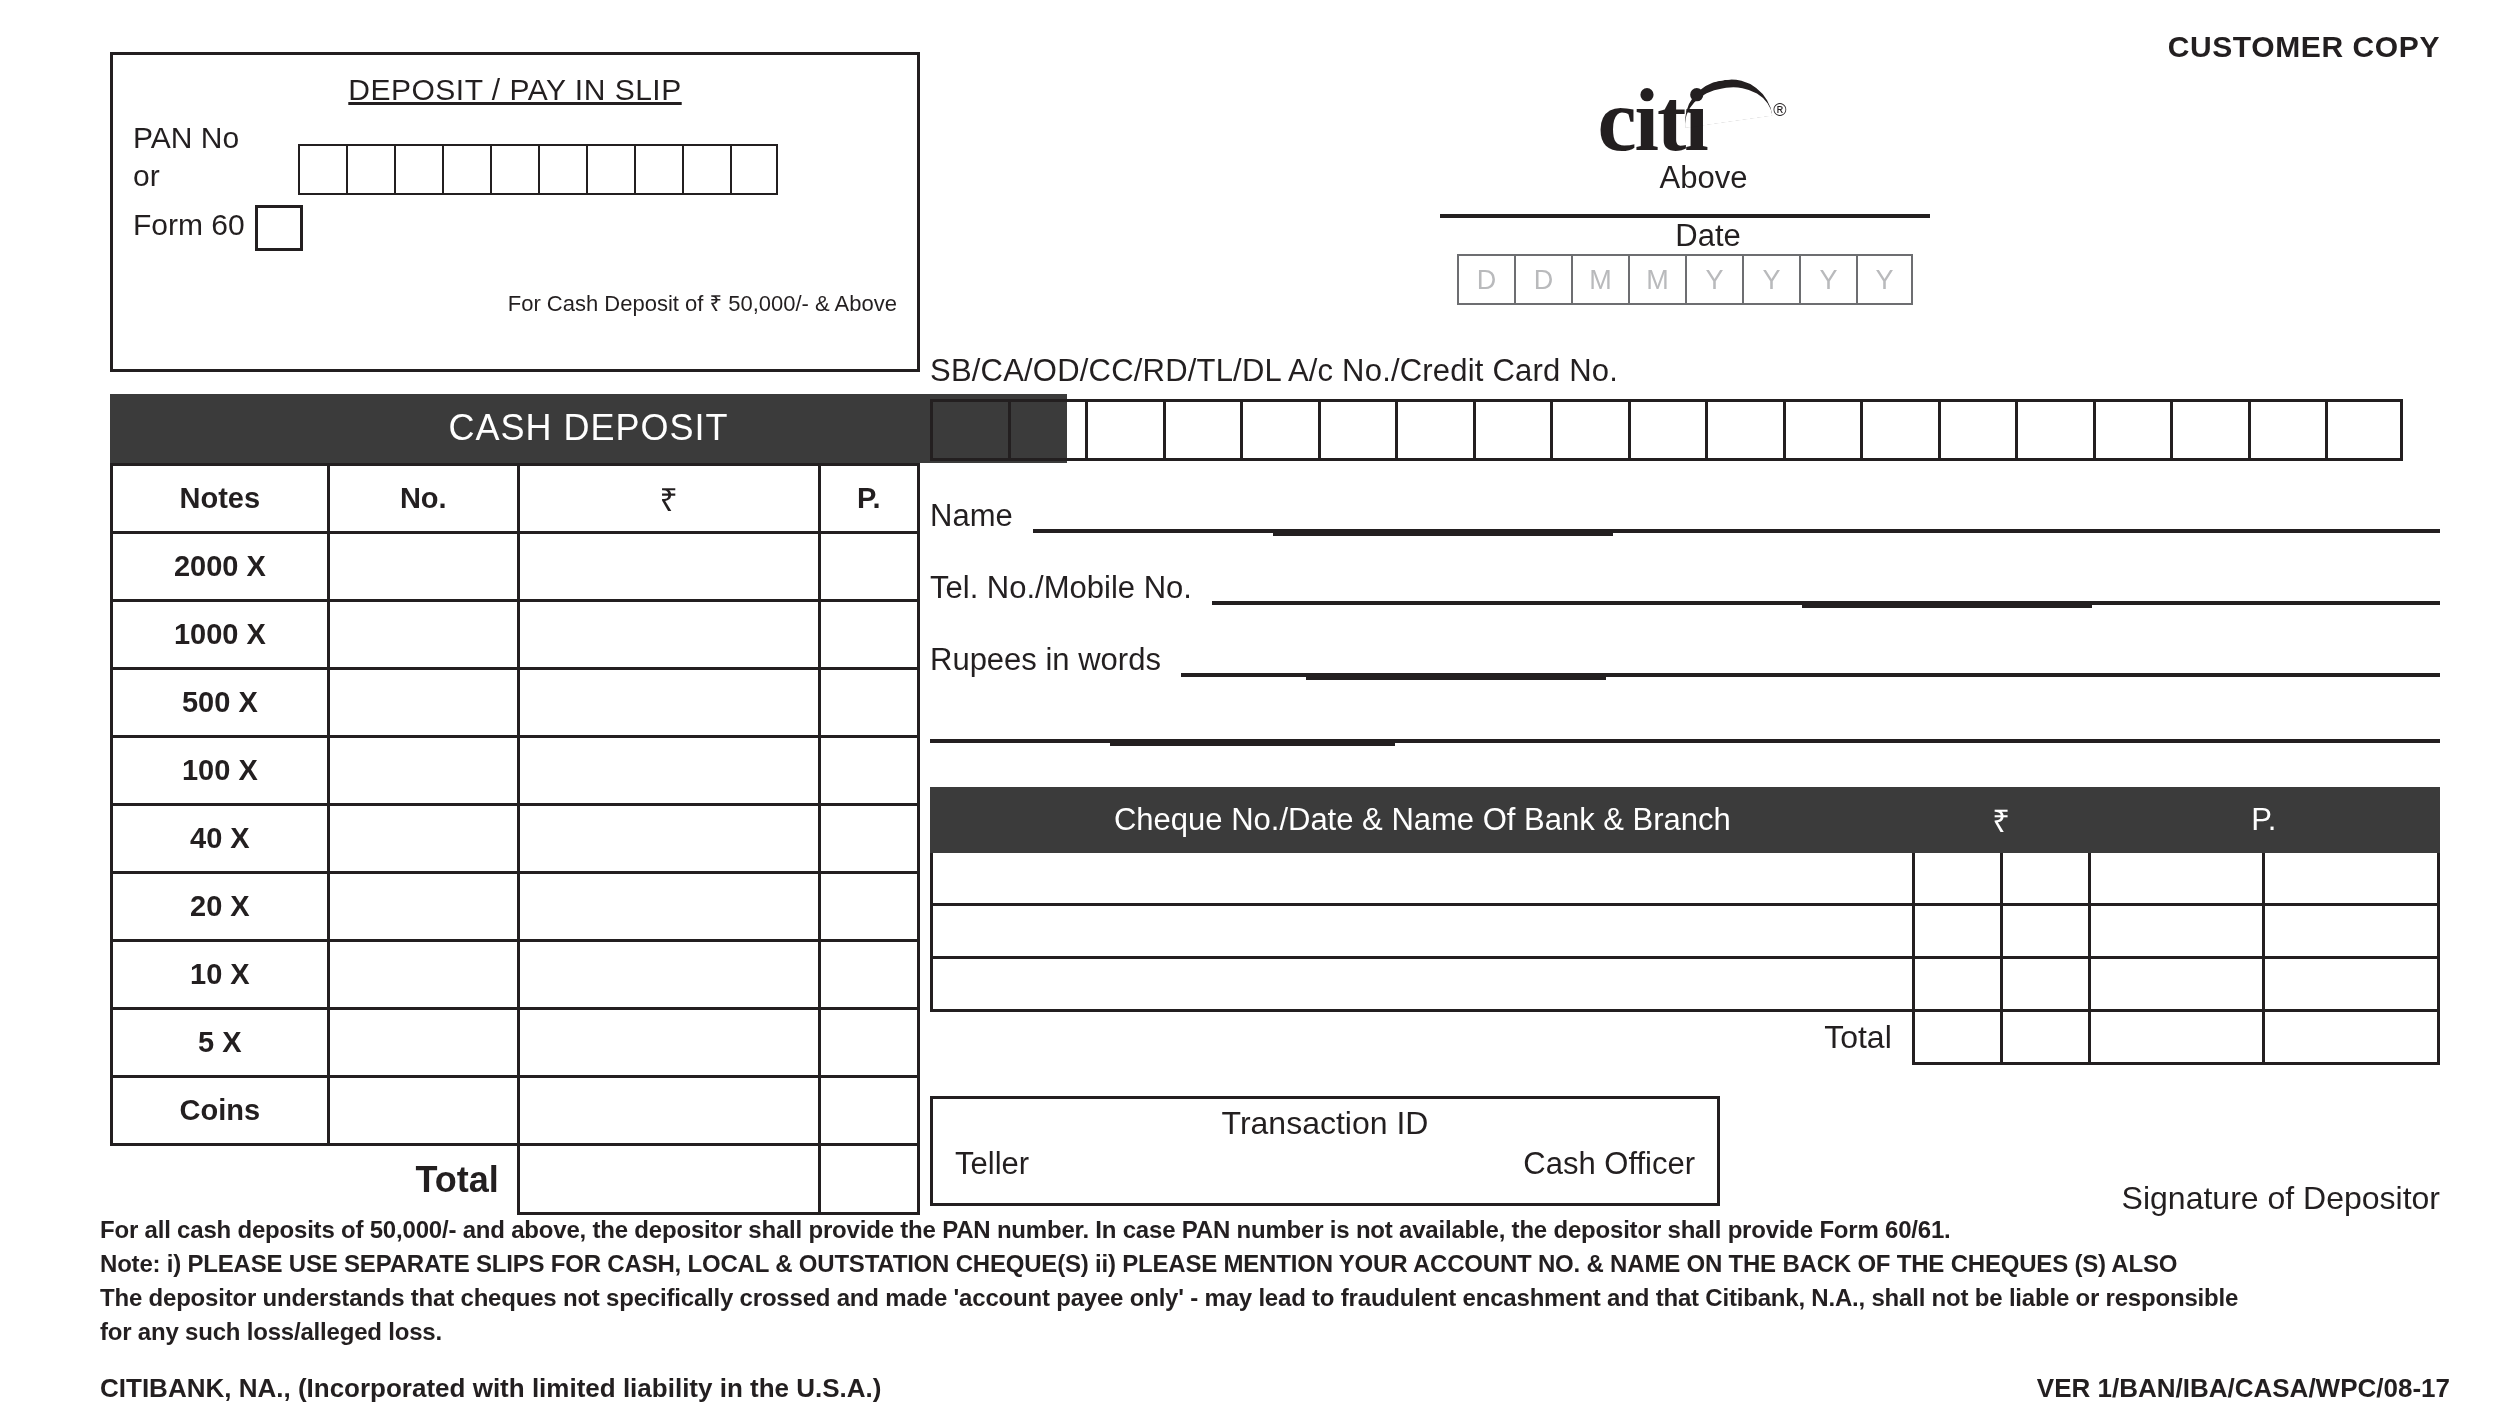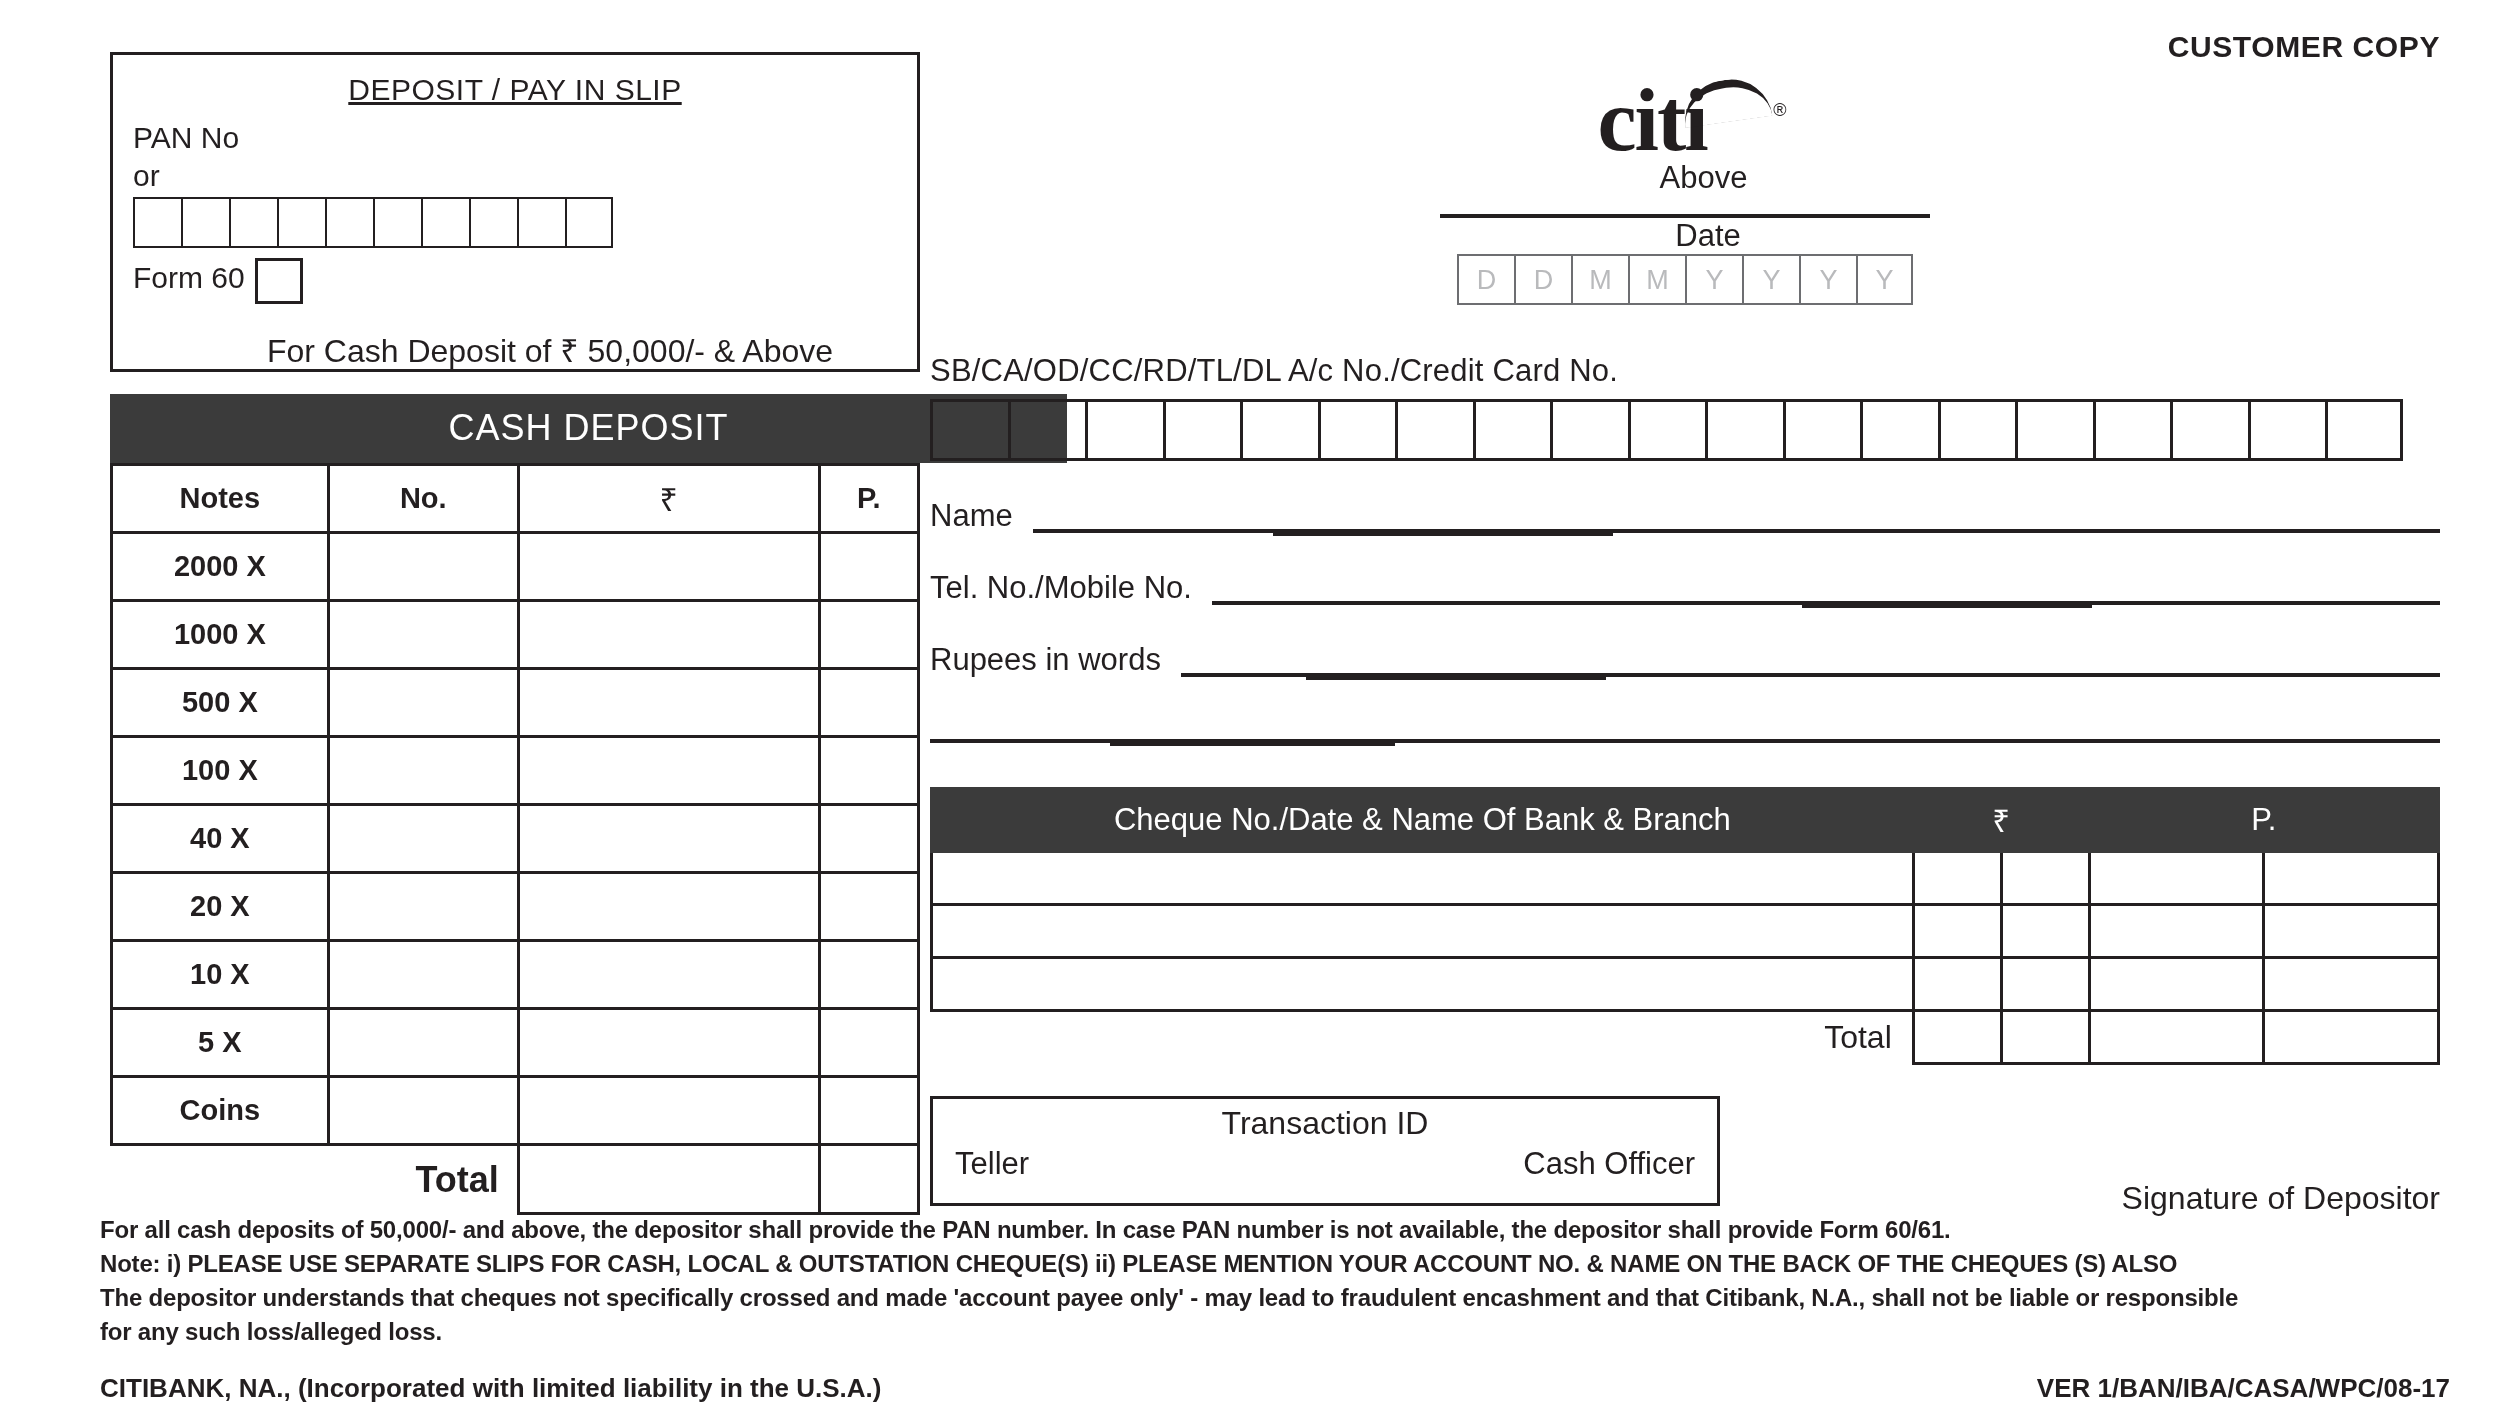--- a/index.html
+++ b/index.html
@@ -43,22 +43,21 @@
     text-align: center;
     font-size: 30px;
     font-weight: 400;
     text-decoration: underline;
     letter-spacing: .5px;
     margin-top: 4px;
     margin-bottom: 12px;
   }
   .pan-row {
     display: flex;
-    align-items: flex-start;
-    flex-direction: column;
+    align-items: flex-end;
   }
   .pan-label {
     font-size: 30px;
     line-height: 38px;
     white-space: nowrap;
     width: 165px;
   }
   .pan-label .sub { display: block; }
   .pan-cells {
     display: flex;
@@ -79,23 +78,23 @@
     box-sizing: border-box;
     margin-left: 10px;
     margin-top: 6px;
   }
   .form60-line {
     display: flex;
     align-items: center;
     margin-top: 4px;
   }
   .pan-note {
-    text-align: center;
-    font-size: 32px;
-    margin-top: 24px;
+    text-align: right;
+    font-size: 22px;
+    margin-top: 36px;
     padding-left: 70px;
   }
 
   
   .cash-wrap {
     margin-top: 22px;
     width: 957px;
   }
   .cash-header {
     background: #3b3b3b;

